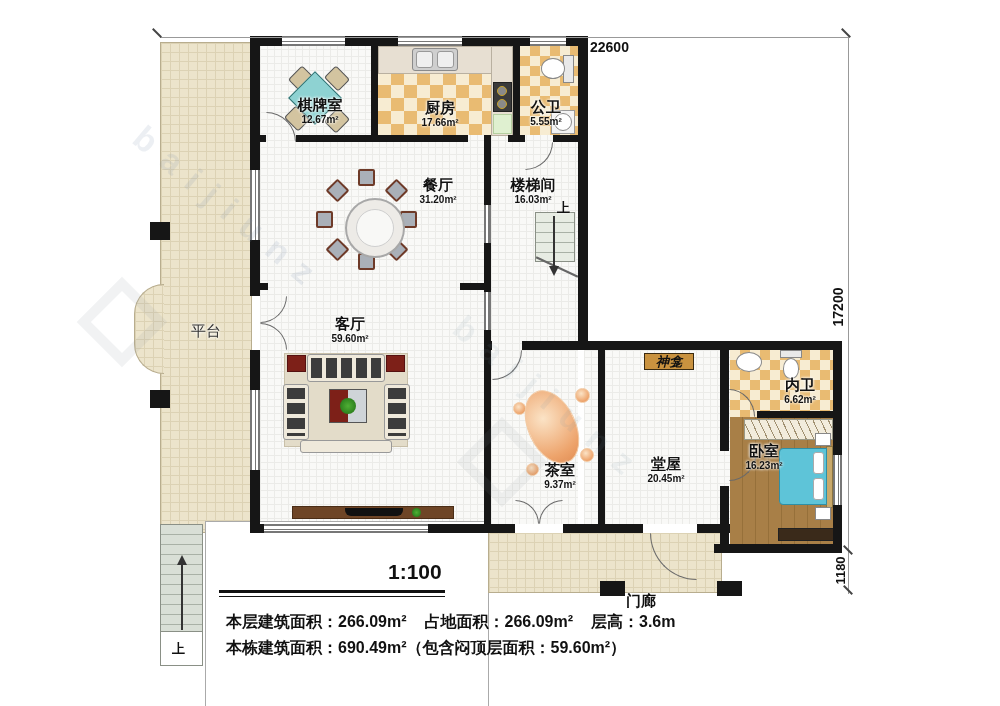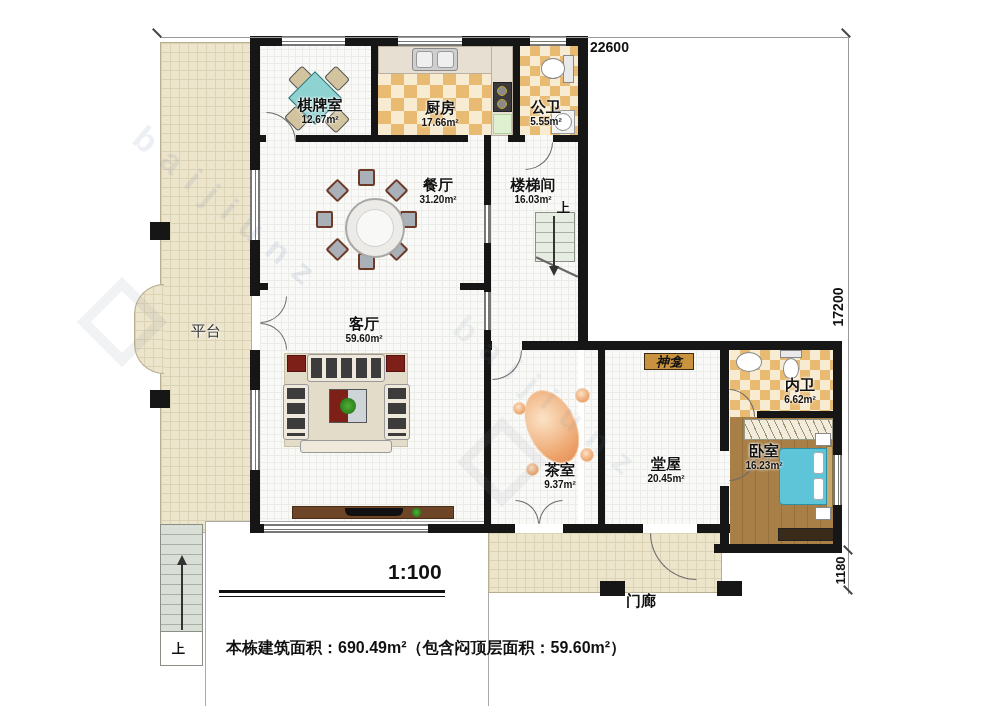--- a/index.html
+++ b/index.html
@@ -229,21 +229,21 @@
     <div class="ar">5.55m²</div>
   </div>
   <div class="abs lbl" style="left:438px;top:177px;">
     <div class="nm">餐厅</div>
     <div class="ar">31.20m²</div>
   </div>
   <div class="abs lbl" style="left:533px;top:177px;">
     <div class="nm">楼梯间</div>
     <div class="ar">16.03m²</div>
   </div>
-  <div class="abs lbl" style="left:364px;top:316px;text-align:center;">
+  <div class="abs lbl" style="left:350px;top:316px;text-align:center;">
     <div class="nm">客厅</div>
     <div class="ar">59.60m²</div>
   </div>
   <div class="abs lbl" style="left:560px;top:462px;">
     <div class="nm">茶室</div>
     <div class="ar">9.37m²</div>
   </div>
   <div class="abs lbl" style="left:666px;top:456px;">
     <div class="nm">堂屋</div>
     <div class="ar">20.45m²</div>
@@ -269,20 +269,23 @@
   <i class="abs tick" style="left:840px;top:32px;"></i>
   <i class="abs tick" style="left:842px;top:549px;"></i>
   <i class="abs tick" style="left:842px;top:589px;"></i>
   <span class="abs dimtxt" style="left:590px;top:39px;">22600</span>
   <span class="abs dimtxt rot" style="left:808px;top:299px;width:60px;">17200</span>
   <span class="abs dimtxt rot" style="left:815px;top:563px;width:50px;font-size:13px;">1180</span>
 
   <span class="abs titleS" style="left:388px;top:560px;">1:100</span>
   <i class="abs" style="left:219px;top:590px;width:226px;height:3px;background:#111;z-index:33;"></i>
   <i class="abs" style="left:219px;top:596px;width:226px;height:1px;background:#111;z-index:33;"></i>
+  <div class="abs stats" style="left:226px;top:612px;">
+    <span>本层建筑面积：266.09m²</span><span>占地面积：266.09m²</span><span>层高：3.6m</span>
+  </div>
   <div class="abs stats" style="left:226px;top:638px;">本栋建筑面积：690.49m²（包含闷顶层面积：59.60m²）</div>
 
   <div class="abs wm" style="left:110px;top:190px;transform:rotate(40deg);font-size:34px;letter-spacing:14px;color:rgba(120,145,170,0.14);font-weight:bold;">baijiunz</div>
   <div class="abs wm" style="left:430px;top:380px;transform:rotate(40deg);font-size:34px;letter-spacing:14px;color:rgba(120,145,170,0.10);font-weight:bold;">baijiunz</div>
   <i class="abs wm" style="left:90px;top:290px;width:64px;height:64px;transform:rotate(45deg);border:10px solid rgba(140,150,160,0.12);"></i>
   <i class="abs wm" style="left:470px;top:430px;width:64px;height:64px;transform:rotate(45deg);border:10px solid rgba(140,150,160,0.10);"></i>
 
 </div>
 
 </body></html>

